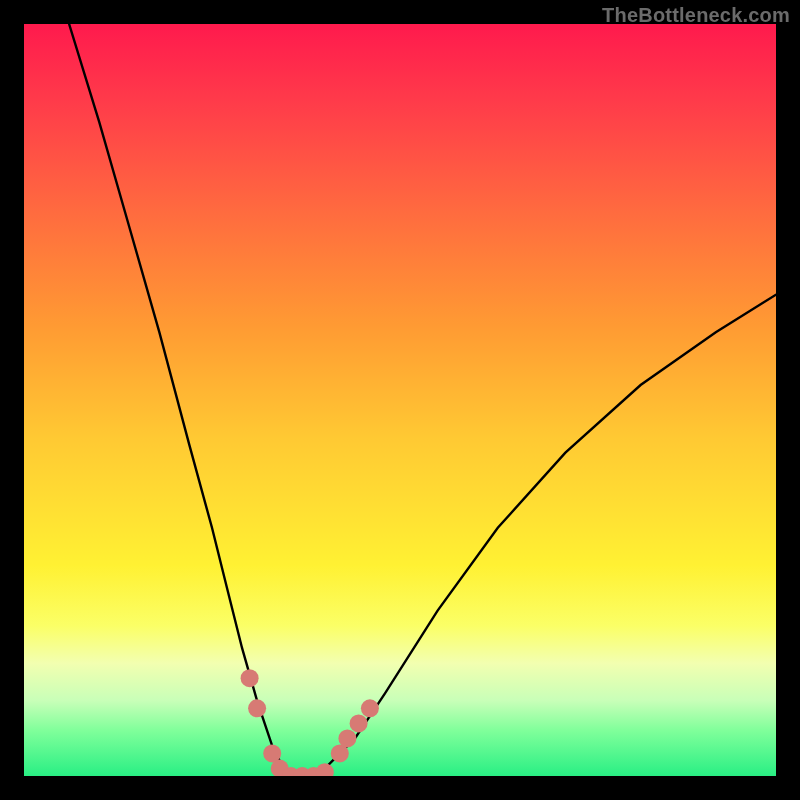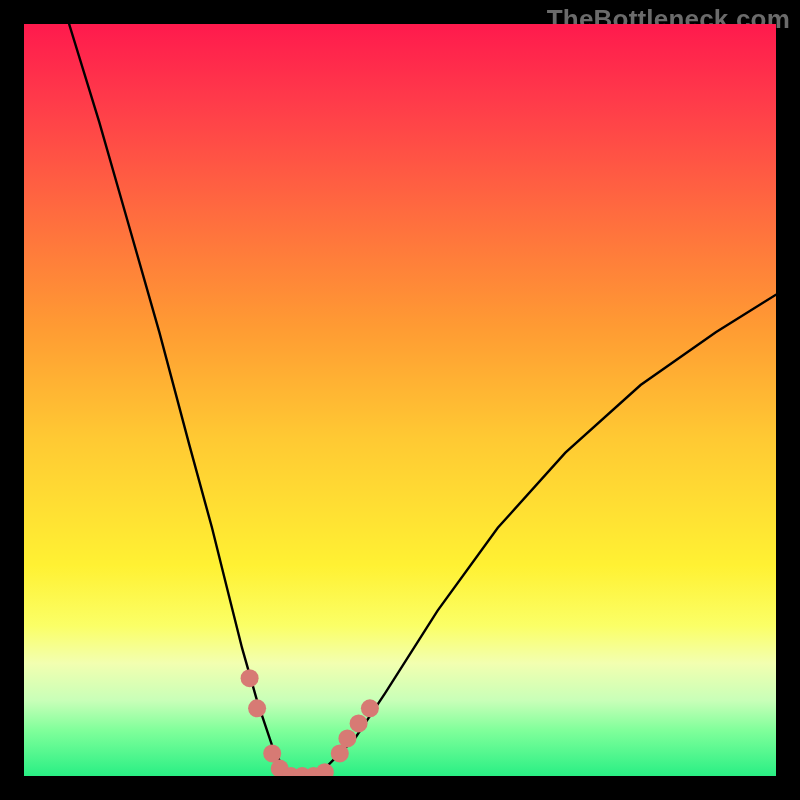--- a/index.html
+++ b/index.html
@@ -35,21 +35,21 @@
       #f2ffb0 85%,
       #c8ffb8 90%,
       #7fff9a 94%,
       #29ef84 100%);
   }
   .watermark {
     position: absolute;
     top: 4px;
     right: 10px;
     font-family: Arial, Helvetica, sans-serif;
-    font-size: 26px;
+    font-size: 20px;
     font-weight: bold;
     color: #6b6b6b;
     letter-spacing: 0.2px;
   }
   svg.curve {
     position: absolute;
     top: 0;
     left: 0;
     width: 752px;
     height: 752px;

